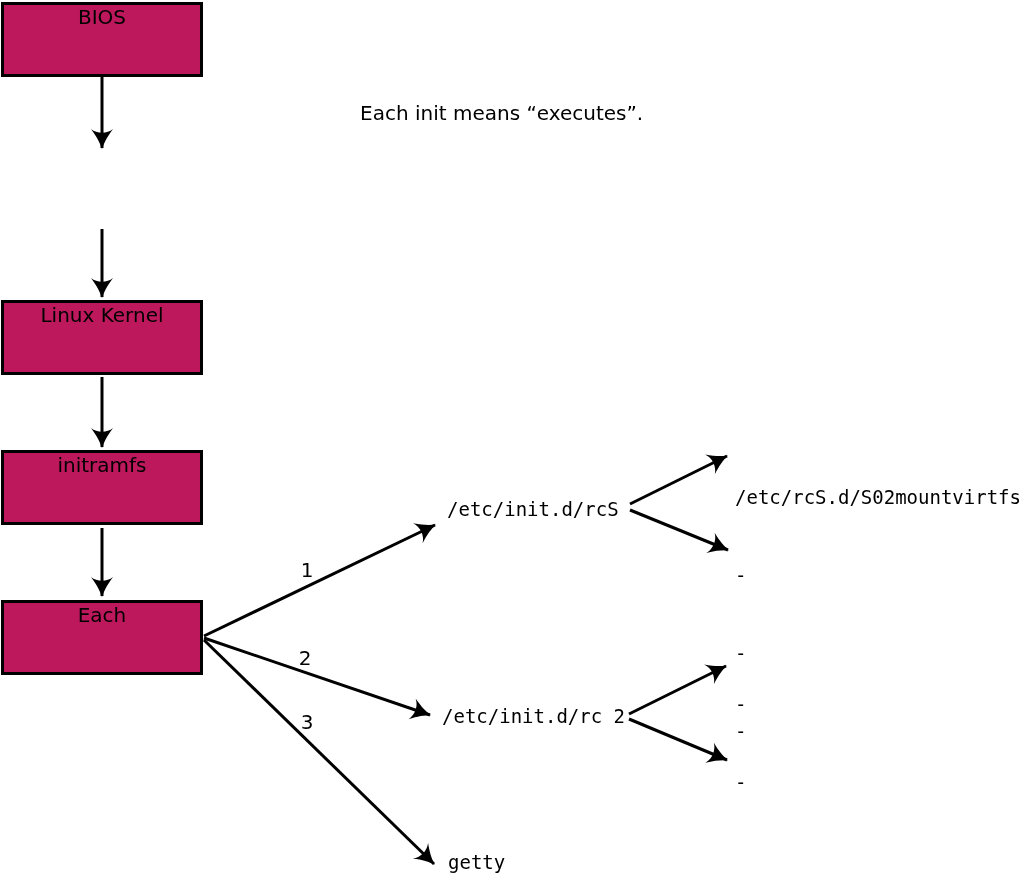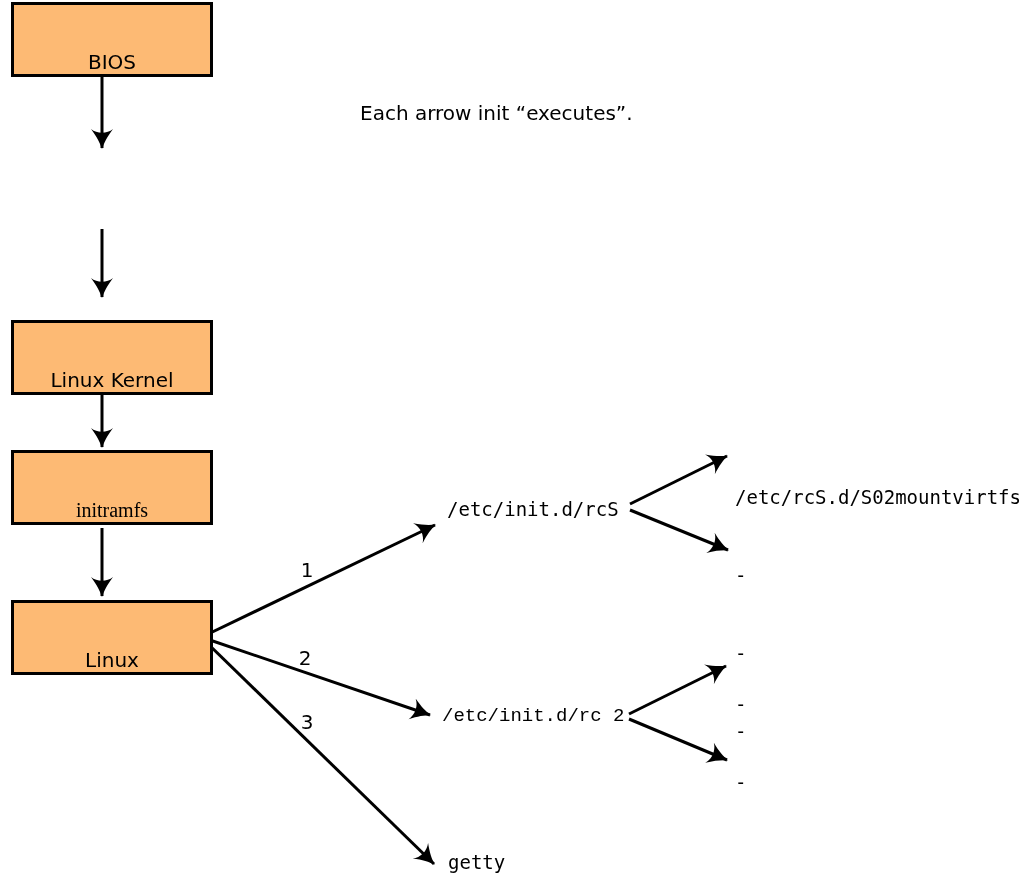--- a/index.html
+++ b/index.html
@@ -13,28 +13,28 @@
     overflow: hidden;
   }
   .arrows {
     position: absolute;
     left: 0; top: 0;
     width: 1024px; height: 875px;
   }
   .arrows line { stroke: #000000; stroke-width: 3; }
   .box {
     position: absolute;
-    left: 11px;
+    left: 1px;
     width: 202px;
     height: 75px;
     border: 3px solid #000000;
     box-sizing: border-box;
-    background: #fdba74;
+    background: #be185d;
     display: flex;
-    align-items: flex-end;
+    align-items: flex-start;
     justify-content: center;
     font-size: 20px;
   }
   .note {
     position: absolute;
     left: 360px; top: 113px;
     transform: translateY(-50%);
     font-size: 20px;
     white-space: pre;
   }
@@ -77,38 +77,38 @@
     <line x1="204" y1="640" x2="434" y2="864" marker-end="url(#ah)"></line>
     <line x1="630" y1="504" x2="727" y2="456" marker-end="url(#ah)"></line>
     <line x1="630" y1="510" x2="728" y2="550" marker-end="url(#ah)"></line>
     <line x1="629" y1="714" x2="726" y2="666" marker-end="url(#ah)"></line>
     <line x1="629" y1="719" x2="727" y2="760" marker-end="url(#ah)"></line>
   </svg>
 
   <div class="box" style="top: 2px;">
       <span>BIOS</span>
     </div>
-  <div class="box" style="top: 300px; margin-top: 20px;">
+  <div class="box" style="top: 300px;">
       <span>Linux Kernel</span>
     </div>
-  <div class="box" style="top: 450px; font-family: Liberation Serif, serif;">
+  <div class="box" style="top: 450px;">
       <span>initramfs</span>
     </div>
   <div class="box" style="top: 600px;">
-      <span>Linux</span>
+      <span>Each</span>
     </div>
 
-  <div class="note">Each arrow init “executes”.</div>
+  <div class="note">Each init means “executes”.</div>
 
   <div class="branch-num" style="left: 307px; top: 570px;">1</div>
   <div class="branch-num" style="left: 305px; top: 658px;">2</div>
   <div class="branch-num" style="left: 307px; top: 722px;">3</div>
 
   <div class="target mono" style="left: 447px; top: 509px; text-align: center;">/etc/init.d/rcS</div>
-  <div class="target mono" style="left: 442px; top: 716px; font-family: Liberation Mono, monospace;">/etc/init.d/rc 2</div>
+  <div class="target mono" style="left: 442px; top: 716px;">/etc/init.d/rc 2</div>
   <div class="target mono" style="left: 448px; top: 862px;">getty</div>
 
   <div class="script-group mono" style="left: 735px; top: 432px;">
     <div>/etc/rcS.d/S02mountvirtfs</div>
     <div>-</div>
     <div>-</div>
     <div>-</div>
   </div>
 
   <div class="script-group mono" style="left: 735px; top: 639px;">

